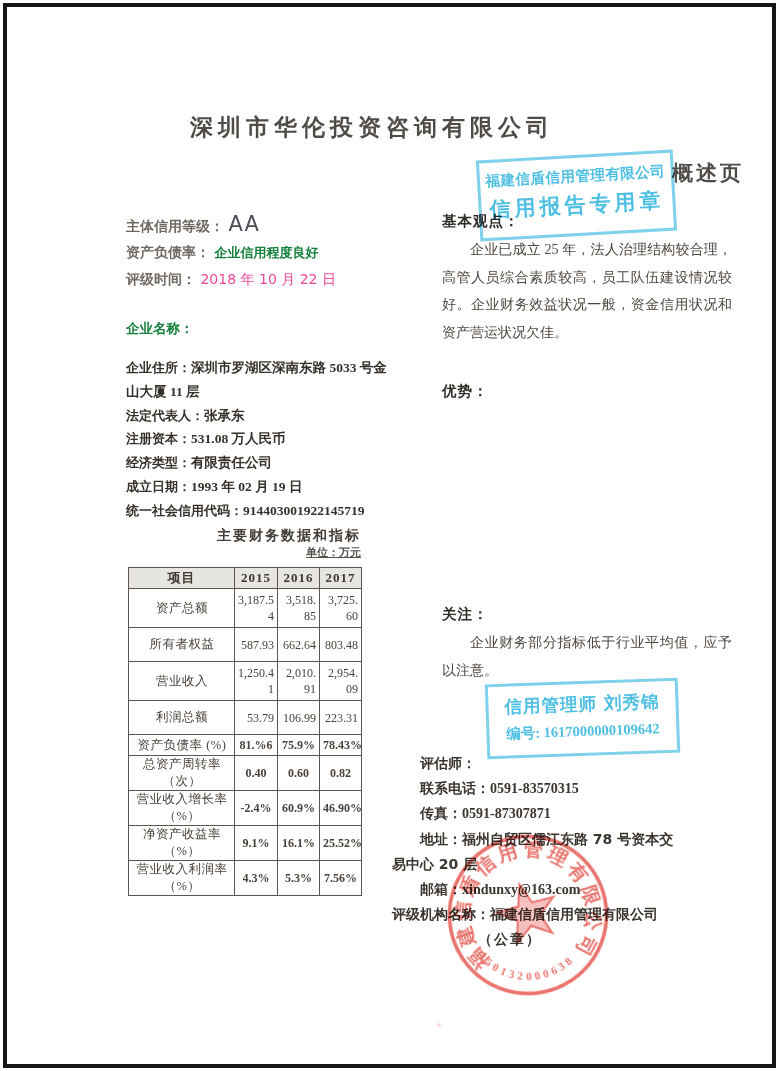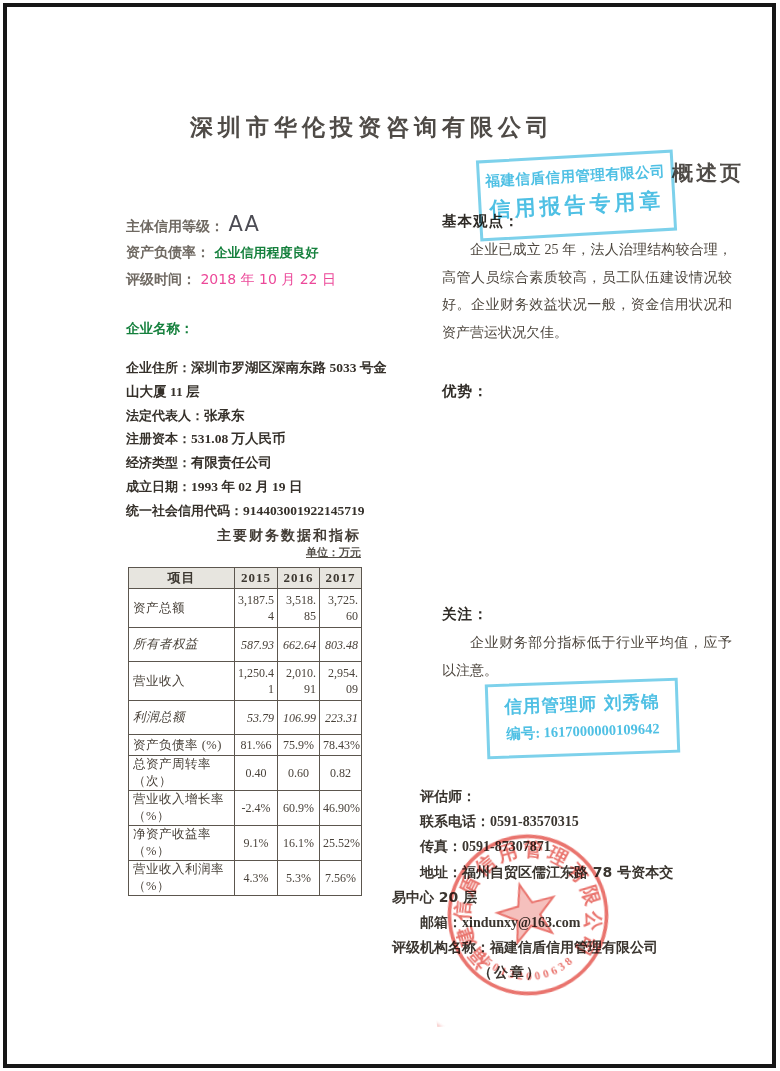--- a/index.html
+++ b/index.html
@@ -29,35 +29,35 @@
 
   .fin-head{position:absolute;left:128px;top:527px;width:233px;display:flex;
     justify-content:space-between;align-items:flex-end;flex-direction:column;}
   .fin-title{font-size:14px;font-weight:700;letter-spacing:2px;color:#433d36;}
   .fin-unit{font-size:11px;color:#55504a;font-weight:600;text-decoration:underline;}
 
   table.fin{position:absolute;left:128px;top:550px;width:233px;border-collapse:collapse;
     table-layout:fixed;font-family:"Liberation Serif",serif;color:#49423a;margin-top:17px;}
   table.fin th,table.fin td{border:1px solid #5c564e;padding:0 3px;overflow:hidden;}
   table.fin thead th{background:#e7e5df;font-size:13px;height:20px;letter-spacing:1px;color:#3d3831;}
-  table.fin td.rl{text-align:left;font-size:12.5px;padding-left:4px;letter-spacing:.5px;}
+  table.fin td.rl{text-align:center;font-size:12.5px;padding-left:4px;letter-spacing:.5px;}
   table.fin td.v{font-size:12px;}
   tr.money td.v{text-align:right;word-break:break-all;line-height:16px;}
-  tr.pct td.v{text-align:center;}
-  tr.tall{height:39px;} tr.mid{height:34px;font-style:italic;} tr.std{height:21px;}
+  tr.pct td.v{text-align:center;font-weight:bold;}
+  tr.tall{height:39px;} tr.mid{height:34px;} tr.std{height:21px;}
 
   
   .op{position:absolute;width:290px;left:400px;margin-left:42px;}
   .op-head{font-size:14.5px;font-weight:800;color:#2f2b26;letter-spacing:1px;}
   .op-text{margin-top:5px;font-size:14px;line-height:27.6px;text-align:justify;
     text-indent:2em;color:#4d463e;font-weight:500;font-family:"Liberation Serif",serif;}
   .op-basic{top:212px;} .op-adv{top:382px;} .op-concern{top:605px;}
 
   .assessor{position:absolute;left:392px;top:751px;width:294px;font-size:14px;
-    line-height:24.7px;color:#3a352f;font-weight:700;margin-top:33px;}
+    line-height:24.7px;color:#3a352f;font-weight:700;}
   .assessor .ind{padding-left:28px;}
   .assessor .addr{text-indent:28px;}
   .assessor .v{font-family:"Liberation Serif",serif;font-weight:600;}
   .seal-note{text-indent:86px;letter-spacing:2px;}
 
   
   .stamp{position:absolute;box-sizing:border-box;text-align:center;
     mix-blend-mode:multiply;color:#4fc0e4;}
   .stamp-report{left:478px;top:155px;width:197px;height:81px;
     border:3px solid rgba(92,198,230,.8);transform:rotate(-3.2deg);padding-top:8px;}

